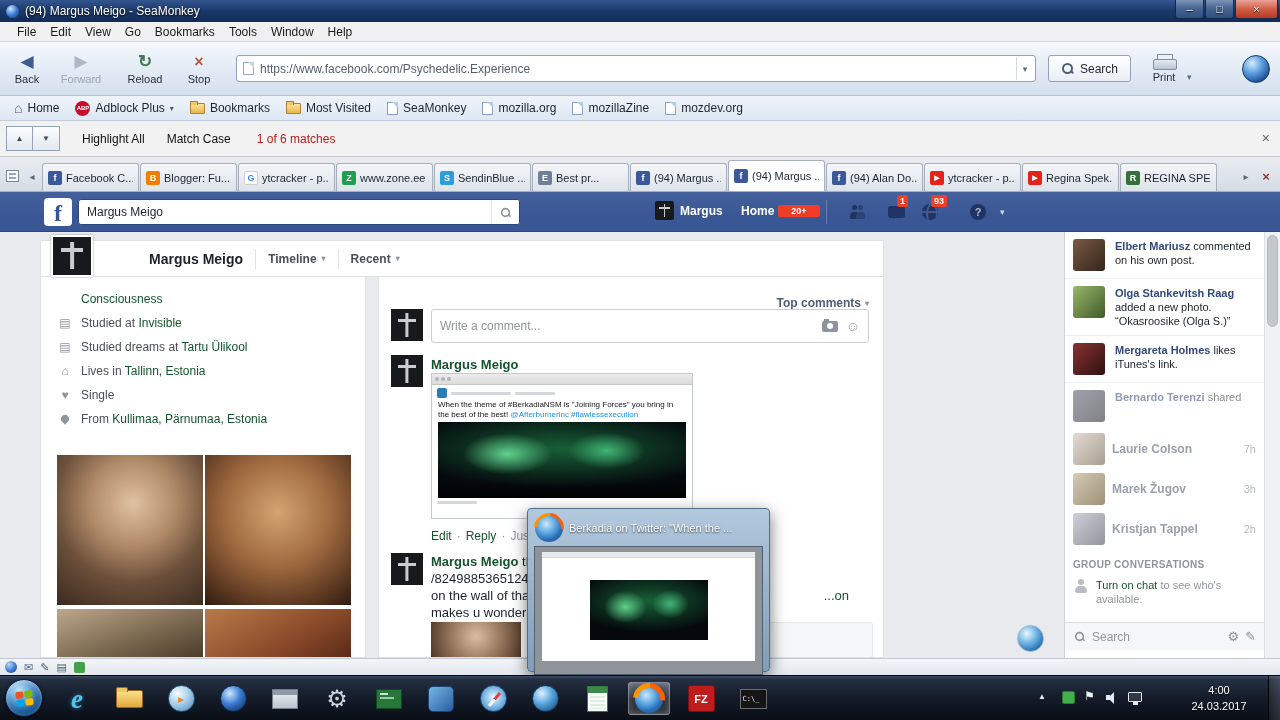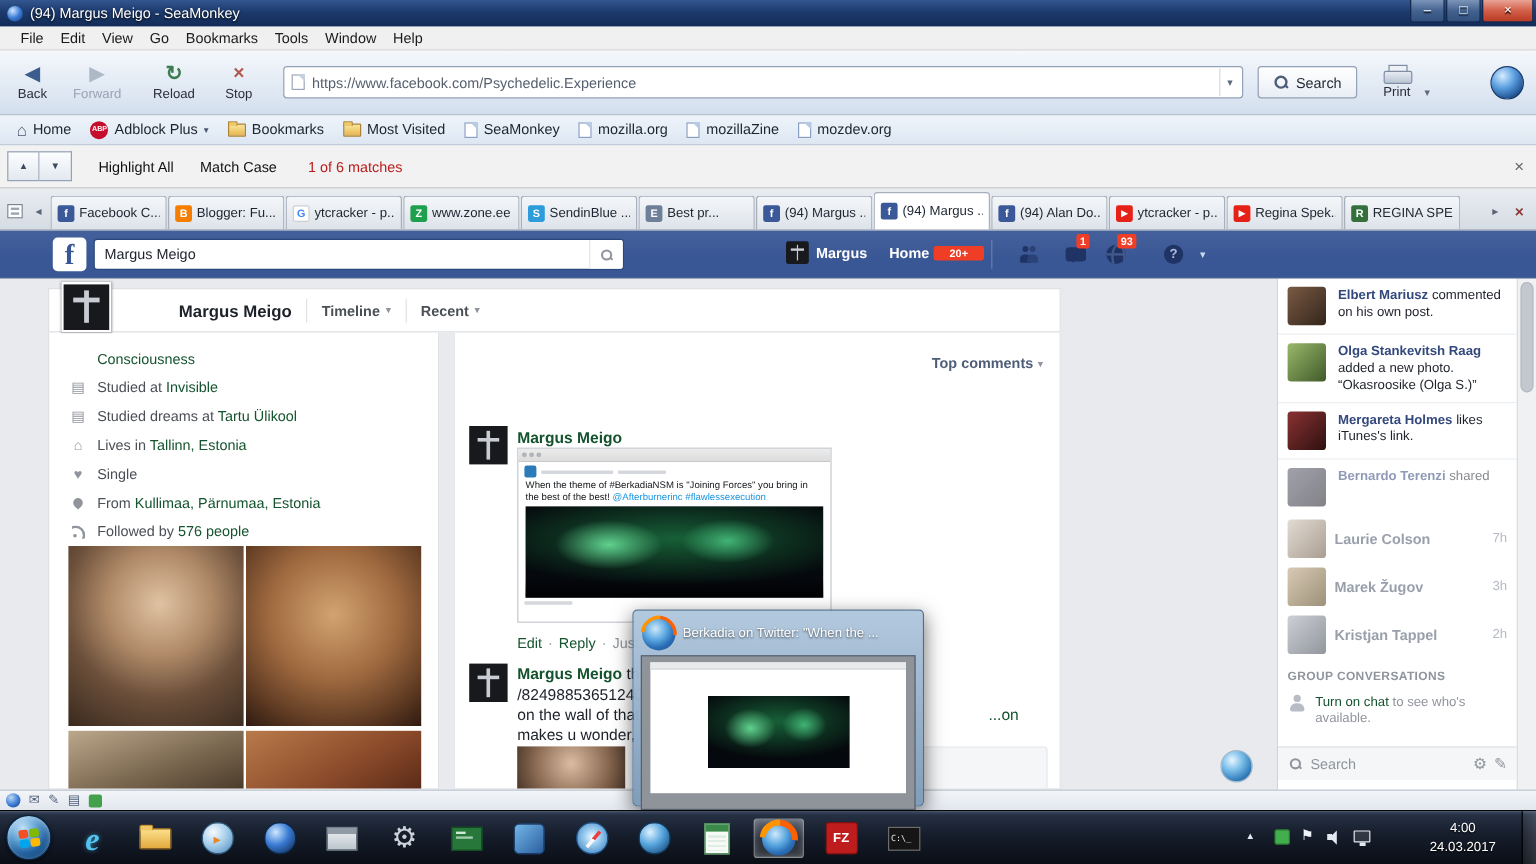--- a/index.html
+++ b/index.html
@@ -505,37 +505,39 @@
       <div class="about-row">
         <span class="ai">♥</span>
         <span><span>Single</span><a class="fb-link"></a></span>
       </div>
       <div class="about-row">
         <span class="ai">
             <span class="ai-pin"></span>
           </span>
         <span><span>From </span><a class="fb-link">Kullimaa, Pärnumaa, Estonia</a></span>
       </div>
-      <div class="about-row">
-        <span class="ai">
-            <span class="ai-rss"></span>
-          </span>
-        <span><span>Followed by </span><a class="fb-link">576 people</a></span>
-      </div>
     </div>
     <div class="photo ph1"></div>
     <div class="photo ph2"></div>
     <div class="photo ph3"></div>
     <div class="photo ph4"></div>
   </div>
 
   <div class="feed-card">
     <div class="sort">
       <span>Top comments</span>
       <span class="ps-caret">▾</span>
+    </div>
+    <div class="composer">
+      <span class="avatar-cross comp-av"></span>
+      <div class="comp-box">
+        <input class="comp-input" placeholder="Write a comment..." style="">
+        <span class="cam"></span>
+        <span class="smiley">☺</span>
+      </div>
     </div>
     <span class="avatar-cross post-av1"></span>
     <a class="post1-author fb-link">Margus Meigo</a>
     <div class="tweet-shot">
       <div class="ts-chrome">
           <span class="ts-dot"></span>
           <span class="ts-dot"></span>
           <span class="ts-dot"></span>
         </div>
       <div class="ts-meta">

